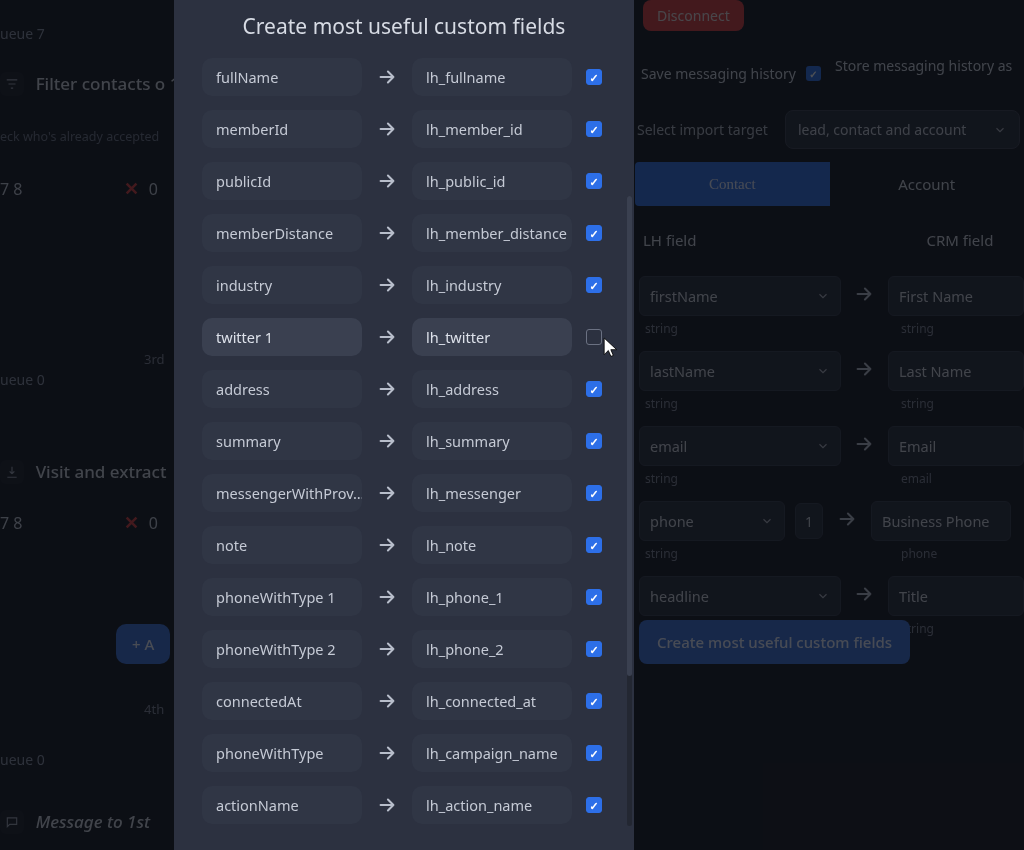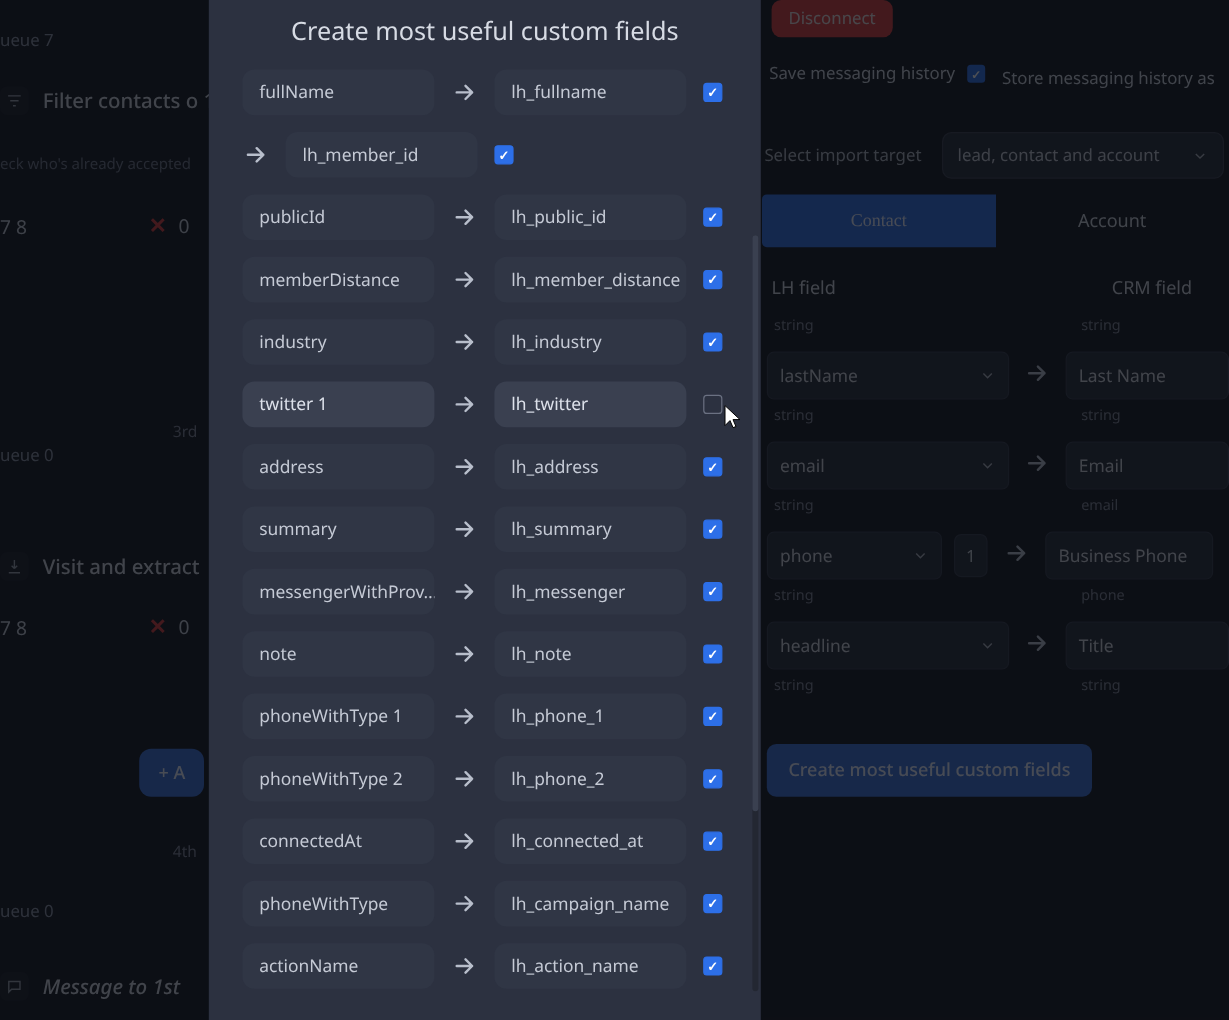--- a/index.html
+++ b/index.html
@@ -238,21 +238,21 @@
             <path d="M4 5h16v11H8l-4 4z"></path>
           </svg>
       </span>
       <span style="display:inline-block; vertical-align:middle; margin-left:8px;font-style:italic;" class="bg-filter">Message to 1st</span>
     </div>
   </div>
 
   <div class="bg-right">
     <div class="bg-disconnect">Disconnect</div>
 
-    <div class="bg-checkbox-row" style="top:52px; left:6px;">
+    <div class="bg-checkbox-row" style="top:64px; left:6px;">
       <span>Save messaging history</span>
       <span class="sm-chk">✓</span>
     </div>
     <div class="bg-checkbox-row" style="top:56px; left:200px;">
       <span>Store messaging history as</span>
     </div>
 
     <div class="bg-import" style="top:120px; left:2px;">Select import target</div>
     <div class="bg-select" style="top:110px; left:150px; width:235px;">
       <span>lead, contact and account</span>
@@ -266,20 +266,32 @@
       <div class="tab">Account</div>
     </div>
 
     <div class="colheads" style="top:230px; left:8px;">
       <span>LH field</span>
       <span>CRM field</span>
     </div>
 
     <div class="field-rows" id="crm-field-rows" style="top:276px; left:4px;">
         <div>
+          <div class="field-row">
+            <div class="lh-select" style="width:208px">
+              <span>firstName</span>
+              <svg class="chevron-down" viewBox="0 0 24 24" fill="none" stroke="#aeb3be" stroke-width="2">
+                <path d="M6 9l6 6 6-6"></path>
+              </svg>
+            </div>
+            <div class="fr-arrow"><svg class="arrow-ic" viewBox="0 0 24 24" fill="none" stroke="currentColor" stroke-width="2.2" stroke-linecap="round" stroke-linejoin="round">
+                <path d="M5 12h14M13 6l6 6-6 6"></path>
+              </svg></div>
+            <div class="crm-input">First Name</div>
+          </div>
           <div style="display: flex;">
             <div class="lh-type" style="width:250px">string</div>
             <div class="crm-type">string</div>
           </div>
         </div>
         <div>
           <div class="field-row">
             <div class="lh-select" style="width:208px">
               <span>lastName</span>
               <svg class="chevron-down" viewBox="0 0 24 24" fill="none" stroke="#aeb3be" stroke-width="2">
@@ -366,20 +378,21 @@
   <div class="map-list" id="map-list">
       <div class="map-row">
         <div class="pill src">fullName</div>
         <svg class="arrow-ic" viewBox="0 0 24 24" fill="none" stroke="currentColor" stroke-width="2.2" stroke-linecap="round" stroke-linejoin="round">
           <path d="M5 12h14M13 6l6 6-6 6"></path>
         </svg>
         <div class="pill dst">lh_fullname</div>
         <div class="chk on">✓</div>
       </div>
       <div class="map-row">
+        <div class="pill src">memberId</div>
         <svg class="arrow-ic" viewBox="0 0 24 24" fill="none" stroke="currentColor" stroke-width="2.2" stroke-linecap="round" stroke-linejoin="round">
           <path d="M5 12h14M13 6l6 6-6 6"></path>
         </svg>
         <div class="pill dst">lh_member_id</div>
         <div class="chk on">✓</div>
       </div>
       <div class="map-row">
         <div class="pill src">publicId</div>
         <svg class="arrow-ic" viewBox="0 0 24 24" fill="none" stroke="currentColor" stroke-width="2.2" stroke-linecap="round" stroke-linejoin="round">
           <path d="M5 12h14M13 6l6 6-6 6"></path>

